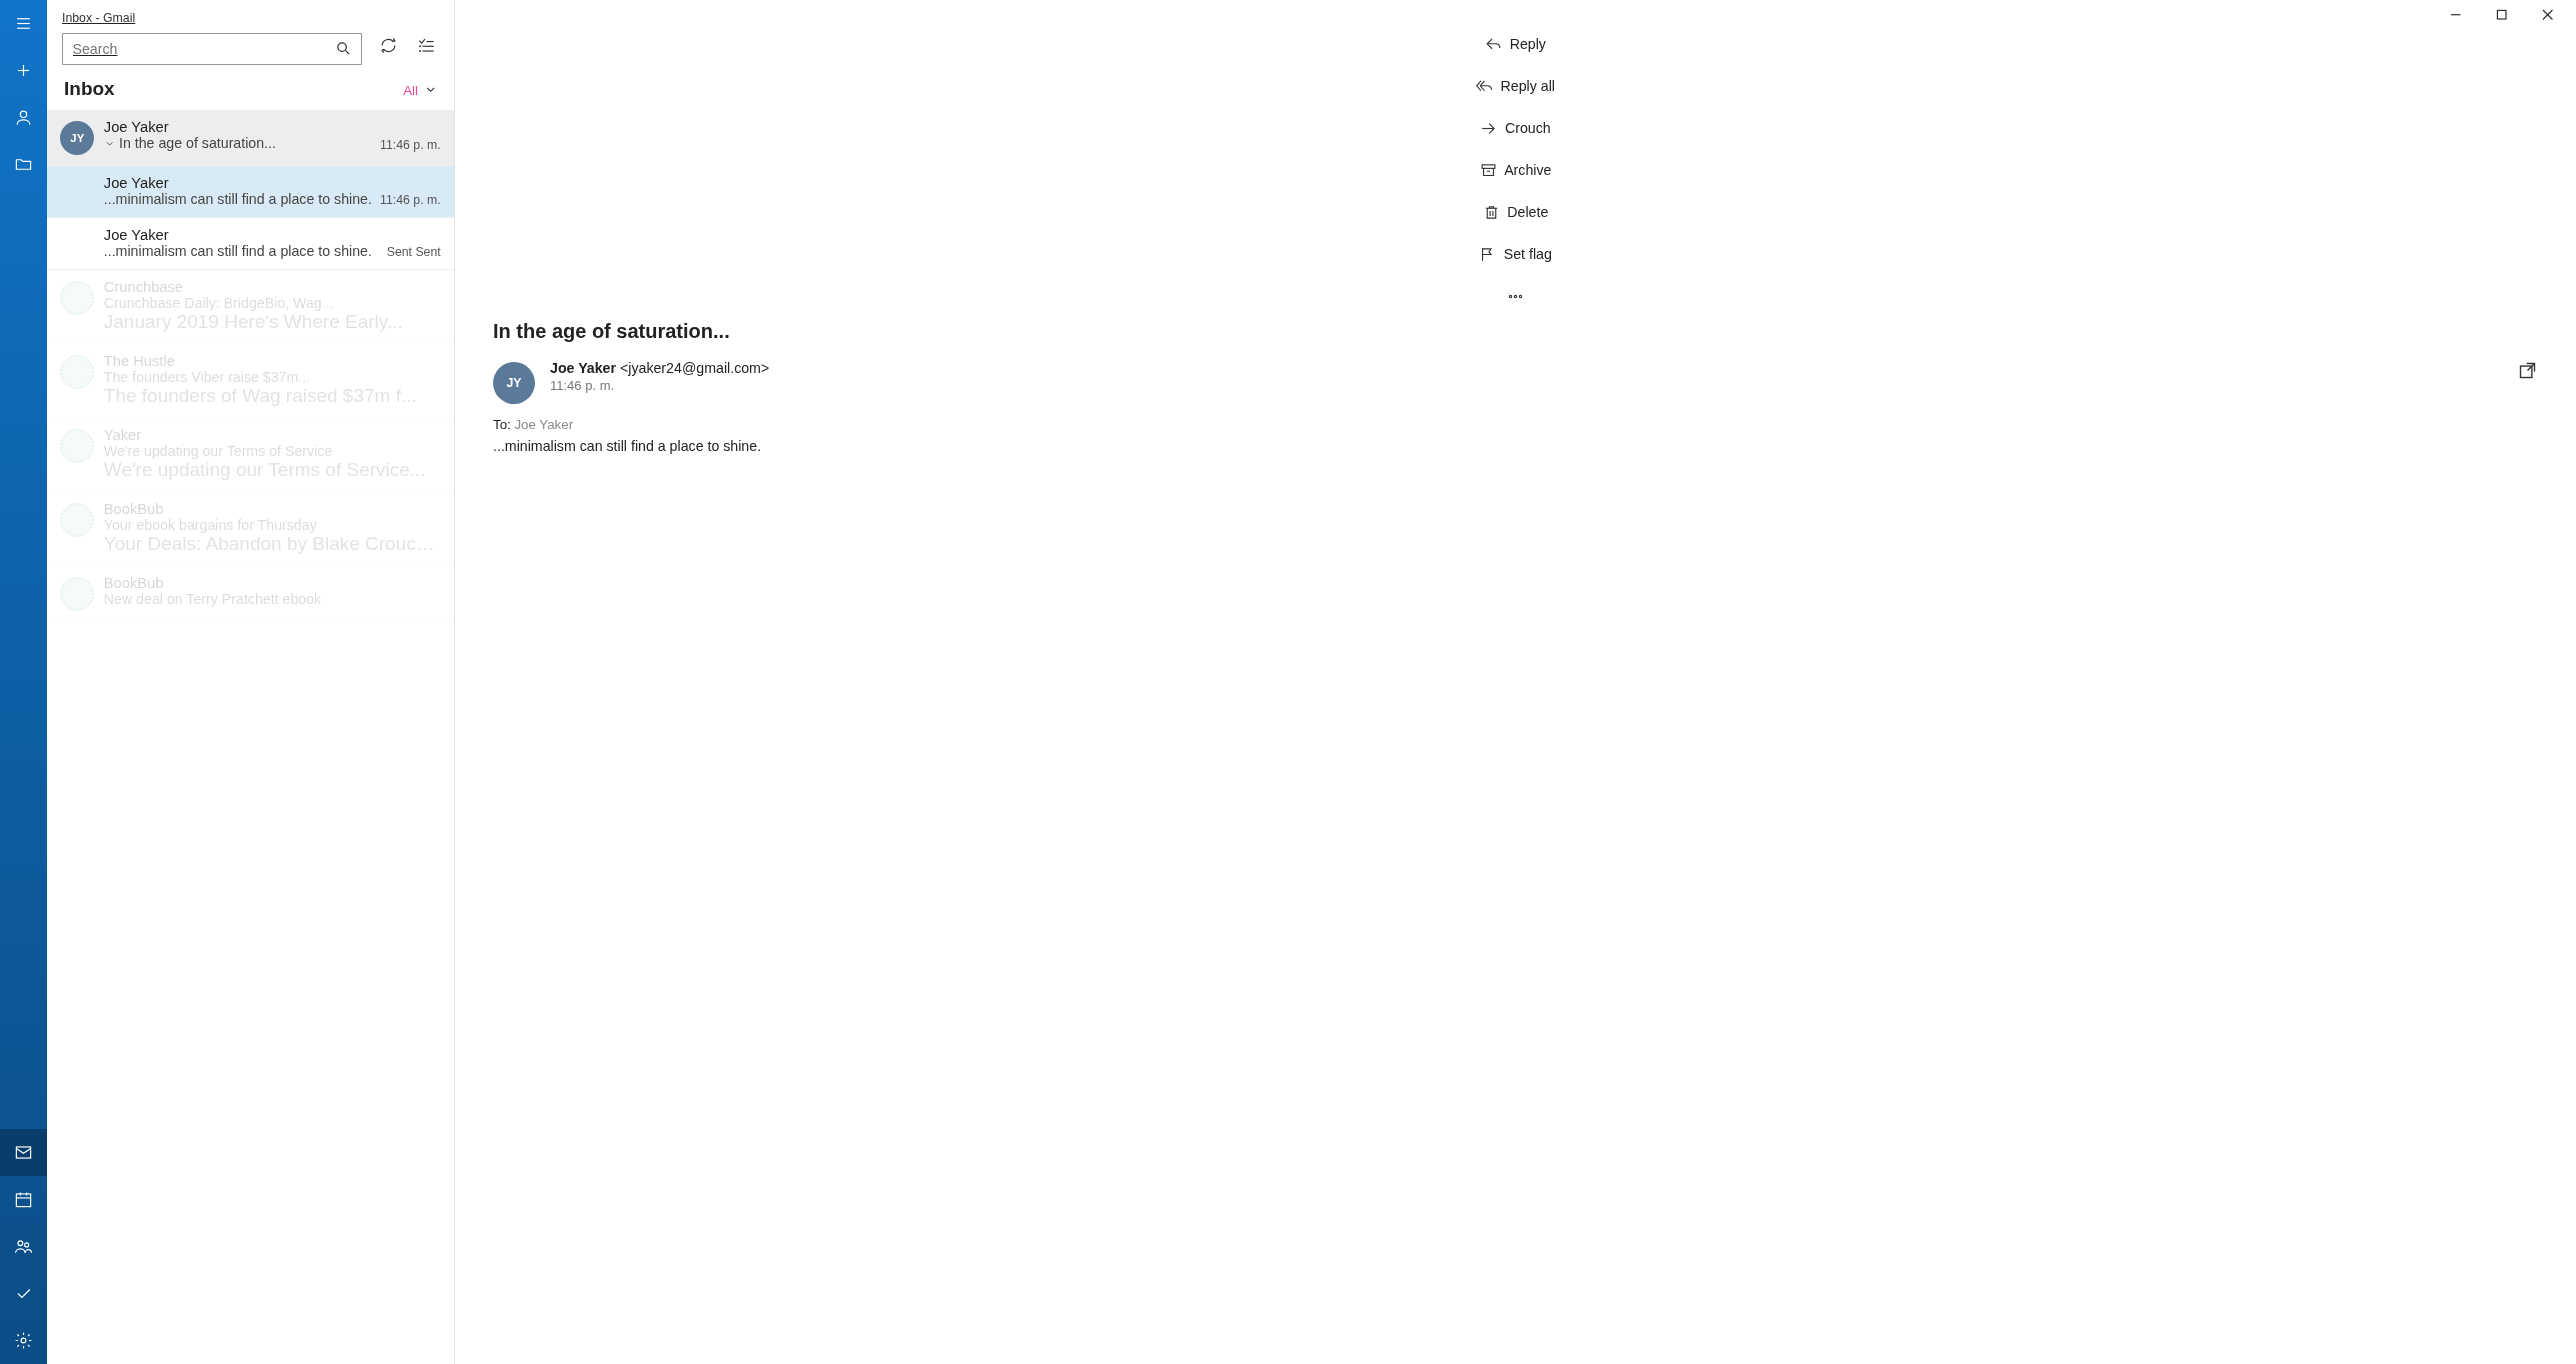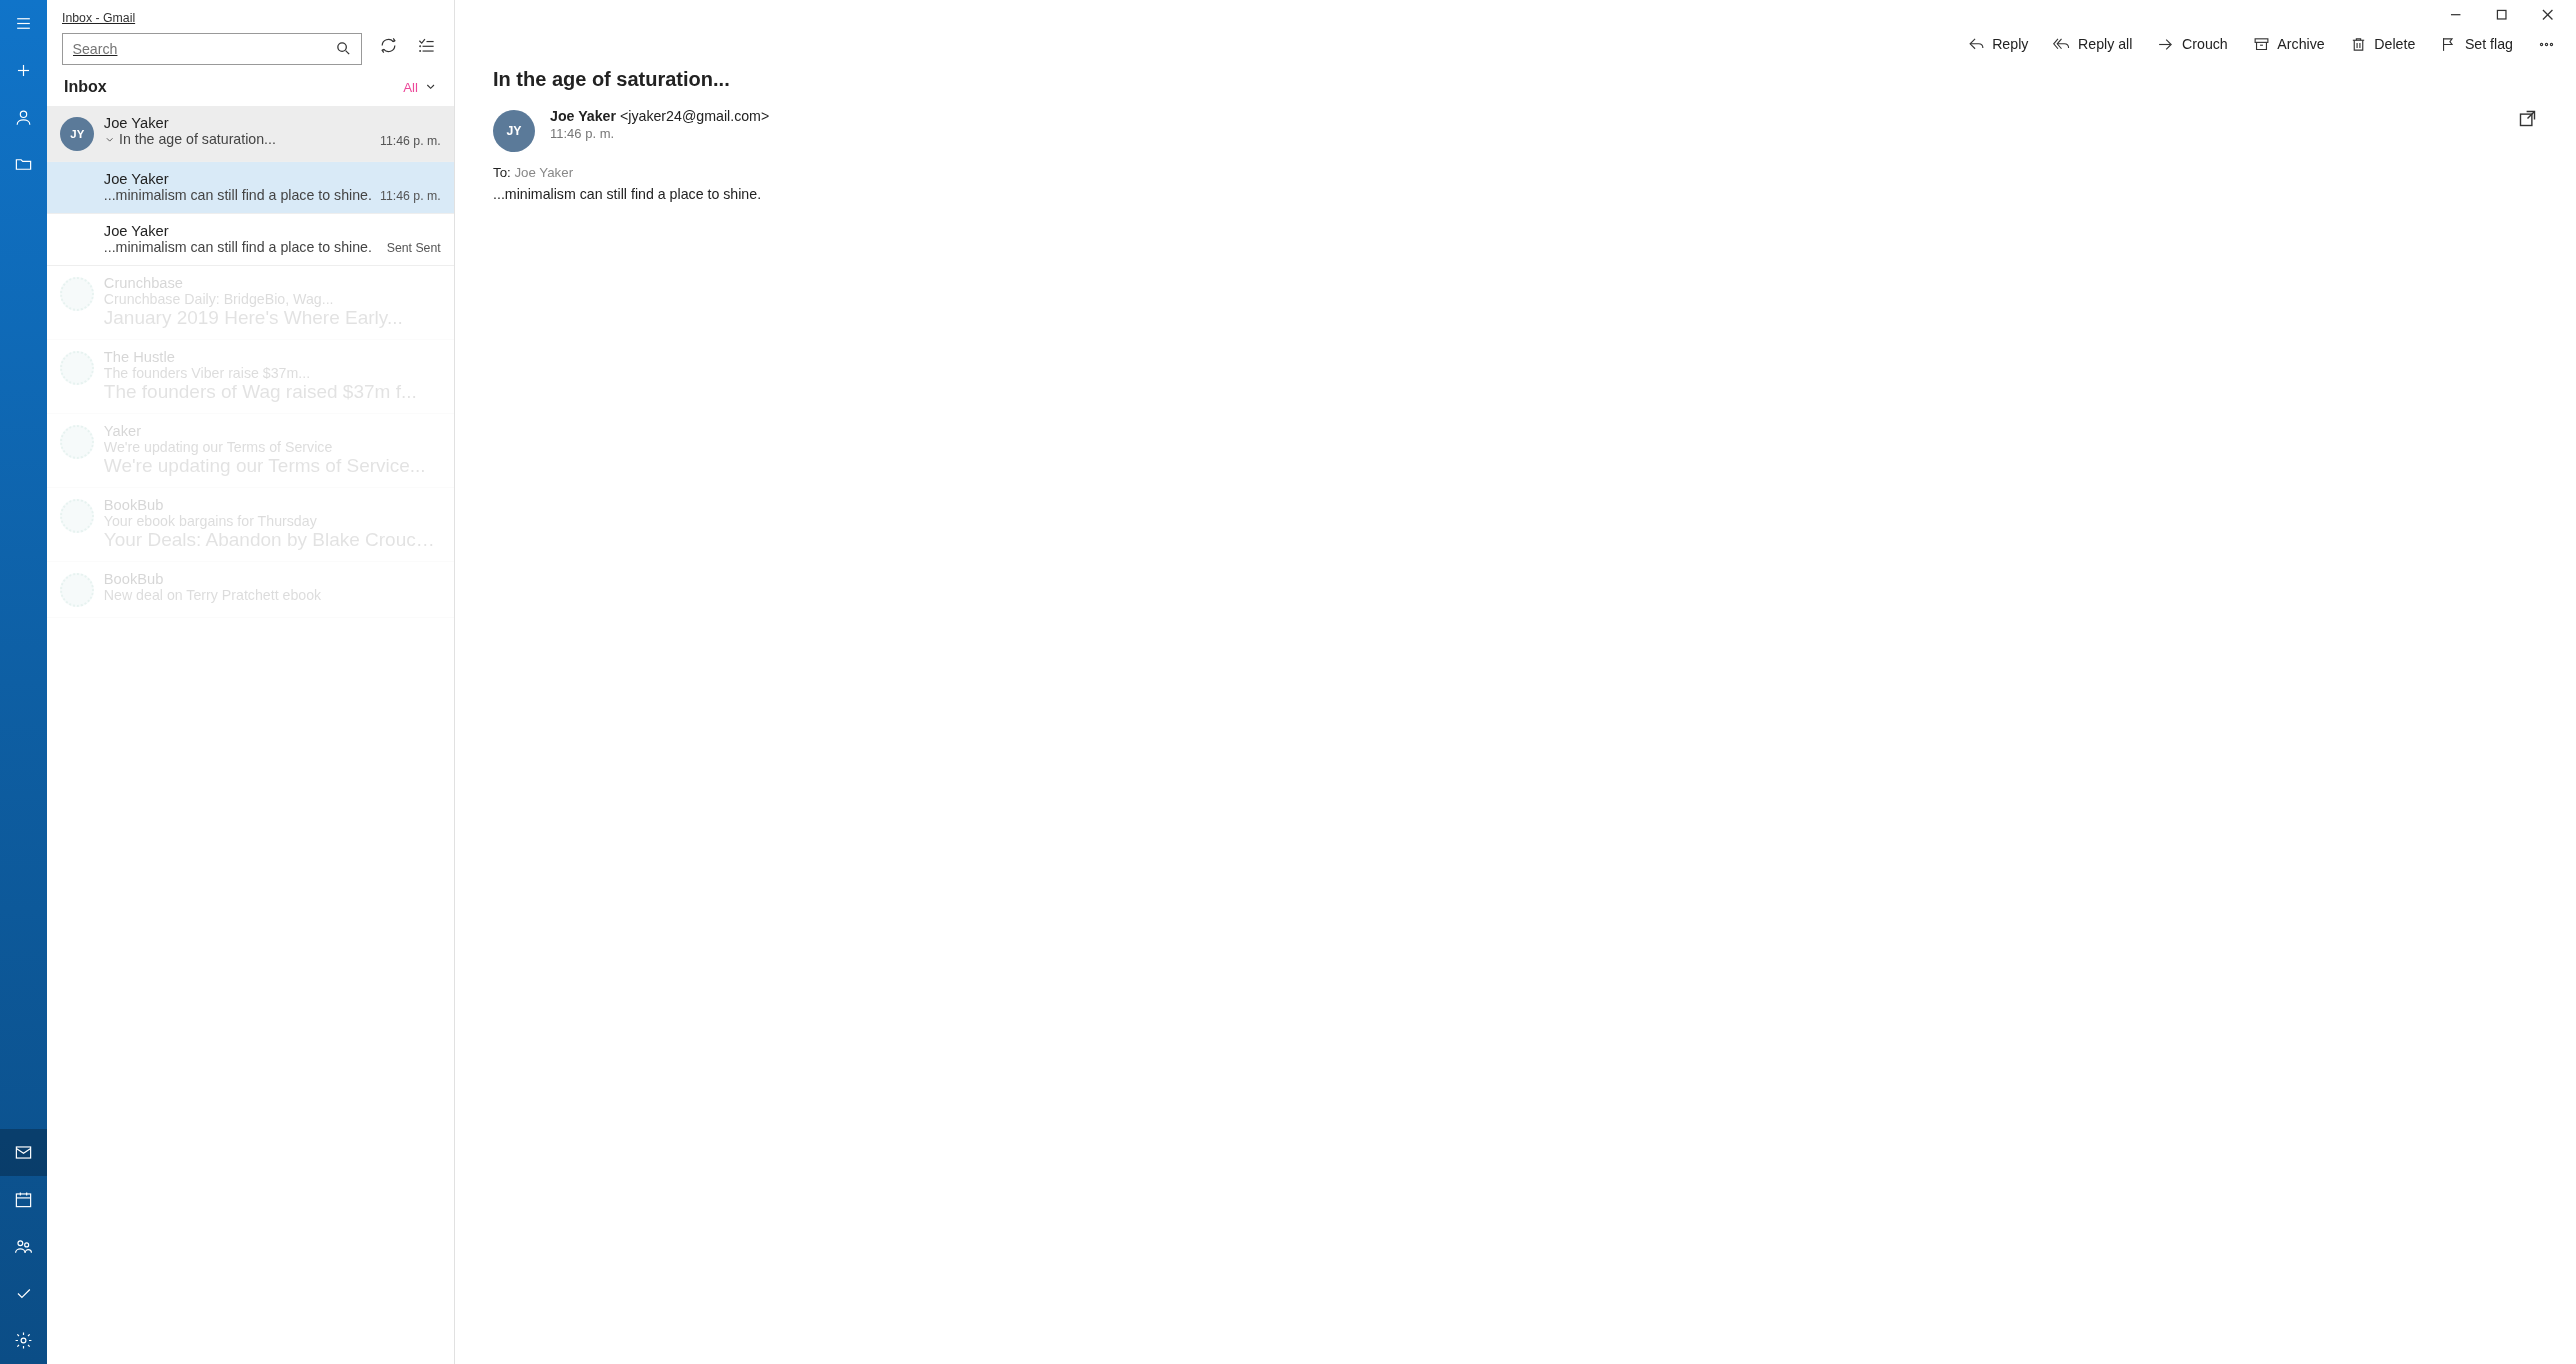--- a/index.html
+++ b/index.html
@@ -43,21 +43,21 @@
     flex: 1; border: none; outline: none; font-size: 14.2px; background: transparent;
   }
   .search-box .icon { width: 17px; height: 17px; }
   .hdr-btn { width: 25px; height: 25px; background: none; border: none; cursor: pointer; display:flex;align-items:center;justify-content:center;}
   .hdr-btn svg { width: 19px; height: 19px; stroke: #333; fill: none; stroke-width: 1.5; }
 
   .folder-row {
     display: flex; align-items: baseline; justify-content: space-between;
     padding: 13.3px 17px 9.5px 17px;
   }
-  .folder-row h1 { font-size: 16px; font-weight: 600; }
+  .folder-row h1 { font-size: 19px; font-weight: 600; }
   .filter { display: flex; align-items: flex-start; gap: 5.7px; font-size: 13.3px; color: #ec4899; cursor: pointer; }
   .filter svg { width: 13.3px; height: 13.3px; stroke:#333; fill:none; stroke-width:2;}
 
   .messages { flex: 1; overflow-y: auto; }
   .msg {
     display: flex; gap: 9.5px; padding: 9.5px 13.3px;
     border-bottom: 0.9px solid #eee; cursor: pointer;
     align-items: flex-start;
   }
   .msg.parent { background: #ededed; }
@@ -84,21 +84,21 @@
   .reading { flex: 1; display: flex; flex-direction: column; min-width: 0;}
   .chrome-row {
     height: 30px; display: flex; justify-content: flex-end; align-items: center;
     padding-right: 7.6px; gap: 3.8px;
   }
   .chrome-row button { width: 42px; height: 28.5px; background: none; border: none; cursor: pointer; display:flex;align-items:center;justify-content:center;}
   .chrome-row svg { width: 11.4px; height: 11.4px; stroke: #333; fill: none; stroke-width: 1.3; }
 
   .action-bar {
     display: flex; justify-content: flex-end; align-items: center;
-    padding: 5.7px 21px 5.7px 21px; gap: 25px;
+    padding: 5.7px 21px 5.7px 21px; gap: 25px; flex-direction: column;
   }
   .action-bar button {
     background: none; border: none; cursor: pointer;
     display: flex; align-items: center; gap: 7.6px;
     font-size: 14.2px; color: #222;
   }
   .action-bar button svg { width: 17px; height: 17px; stroke: #333; fill: none; stroke-width: 1.6; }
   .action-bar .more svg { width: 17px; }
 
   .mail-content { padding: 9.5px 38px 19px 38px; }

